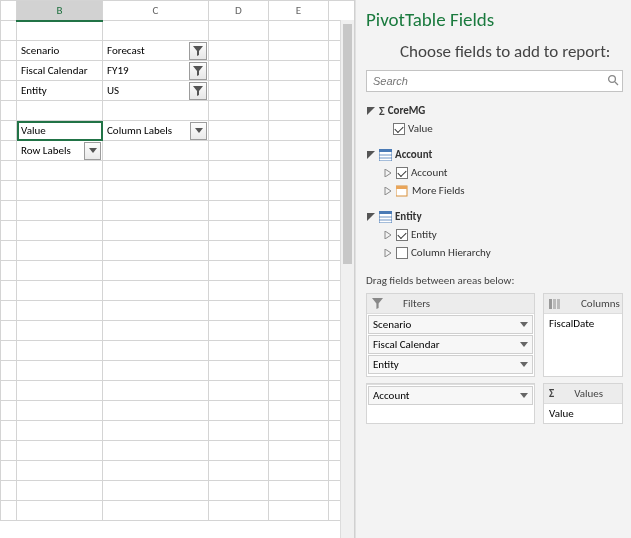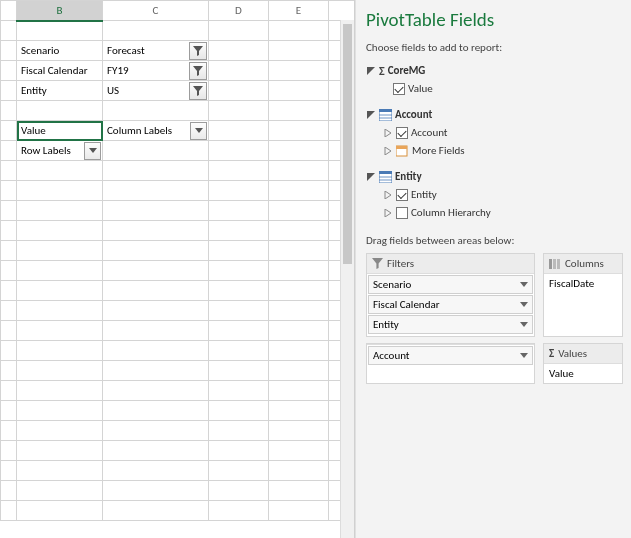--- a/index.html
+++ b/index.html
@@ -32,21 +32,21 @@
   td.pvt-row { background: #dce6f1; position: relative; font-weight: bold; }
   td.pvt-blankblue { background: #dce6f1; }
   td.selected-outline { outline: 2px solid #217346; outline-offset: -2px; }
 
   .vscroll { position: absolute; right: 0; top: 20px; bottom: 0; width: 14px; background: #f0f0f0; border-left: 1px solid #dcdcdc; }
   .vscroll .thumb { position: absolute; left: 2px; right: 2px; top: 4px; height: 240px; background: #c7c7c7; border-radius: 0; }
 
   
   .panel { flex: 1; background: #f3f3f3; border-left: 1px solid #e0e0e0; display: flex; flex-direction: column; padding: 8px 8px 8px 10px; }
   .panel h1 { font-size: 19px; font-weight: 300; color: #1a7a3e; margin-bottom: 10px; }
-  .panel .sub { font-size: 11px; color: #444; margin-bottom: 8px; }
+  .panel .sub { font-size: 17px; color: #444; margin-bottom: 8px; margin-left: 34px; }
   .search { position: relative; margin-bottom: 10px; }
   .search input { width: 100%; padding: 3px 20px 3px 6px; border: 1px solid #c3c3c3; font-size: 11px; font-style: italic; color: #888; height: 22px; background: #fff; }
   .search .sicon { position: absolute; right: 4px; top: 4px; color: #888; }
 
   .field-tree { font-size: 11px; color: #333; margin-bottom: 4px; line-height: 18px; }
   .tree-row { display: flex; align-items: center; gap: 3px; padding: 0; cursor: default; }
   .tree-row .pad { display: inline-block; }
   .tri { display: inline-flex; width: 10px; height: 10px; align-items: center; justify-content: center; }
   .tri svg { display: block; }
   .triR { display: inline-flex; width: 10px; height: 10px; align-items: center; justify-content: center; }
@@ -54,21 +54,21 @@
   .chk.checked::after { content: ""; width: 7px; height: 4px; border-left: 1.5px solid #333; border-bottom: 1.5px solid #333; transform: rotate(-45deg); margin-top: -2px; }
   .tbl-icon { width: 13px; height: 12px; display: inline-flex; }
   .mf-icon { width: 13px; height: 12px; display: inline-flex; }
   .sigma { font-weight: bold; font-size: 12px; color: #444; }
   .tree-label { font-size: 11px; }
   .bold { font-weight: 600; }
 
   .drag-hint { font-size: 11px; color: #444; margin: 8px 0 6px; }
   .areas { display: grid; grid-template-columns: 1fr 80px; gap: 6px 8px; }
   .area-box { border: 1px solid #d5d5d5; background: #ececec; display: flex; flex-direction: column; }
-  .area-head { display: flex; align-items: center; gap: 4px; padding: 3px 5px; font-size: 11px; color: #444; }
+  .area-head { display: flex; align-items: center; gap: 20px; padding: 3px 5px; font-size: 11px; color: #444; }
   .area-body { background: #fff; border-top: 1px solid #ddd; flex: 1; min-height: 20px; padding: 1px; }
   .area-item { display: flex; align-items: center; justify-content: space-between; border: 1px solid #cfcfcf; background: #f7f7f7; font-size: 11px; padding: 0 4px; height: 19px; margin-bottom: 1px; cursor: pointer; }
   .area-item .dd { width: 0; height: 0; border-left: 4px solid transparent; border-right: 4px solid transparent; border-top: 5px solid #666; }
   .area-body.plain { padding: 3px 5px; }
 
   .hicon { display: inline-flex; }
 </style>
 </head>
 <body>
 
@@ -332,20 +332,29 @@
     </tbody>
       </table>
     <div class="vscroll">
       <div class="thumb"></div>
     </div>
   </div>
 
   <div class="panel">
     <h1>PivotTable Fields</h1>
     <div class="sub">Choose fields to add to report:</div>
+    <div class="search">
+      <input type="text" placeholder="Search" style="">
+      <span class="sicon">
+        <svg width="12" height="12" viewBox="0 0 12 12">
+            <circle cx="5" cy="5" r="3.4" fill="none" stroke="#888" stroke-width="1.3"></circle>
+            <line x1="8" y1="8" x2="11" y2="11" stroke="#888" stroke-width="1.3"></line>
+          </svg>
+      </span>
+    </div>
 
     <div class="field-tree">
 
       <div class="tree-row">
         <span class="tri">
             <svg width="8" height="8">
               <path d="M0 0 L8 0 L0 8 Z" fill="#555"></path>
             </svg>
           </span>
         <span class="sigma">Σ</span>

